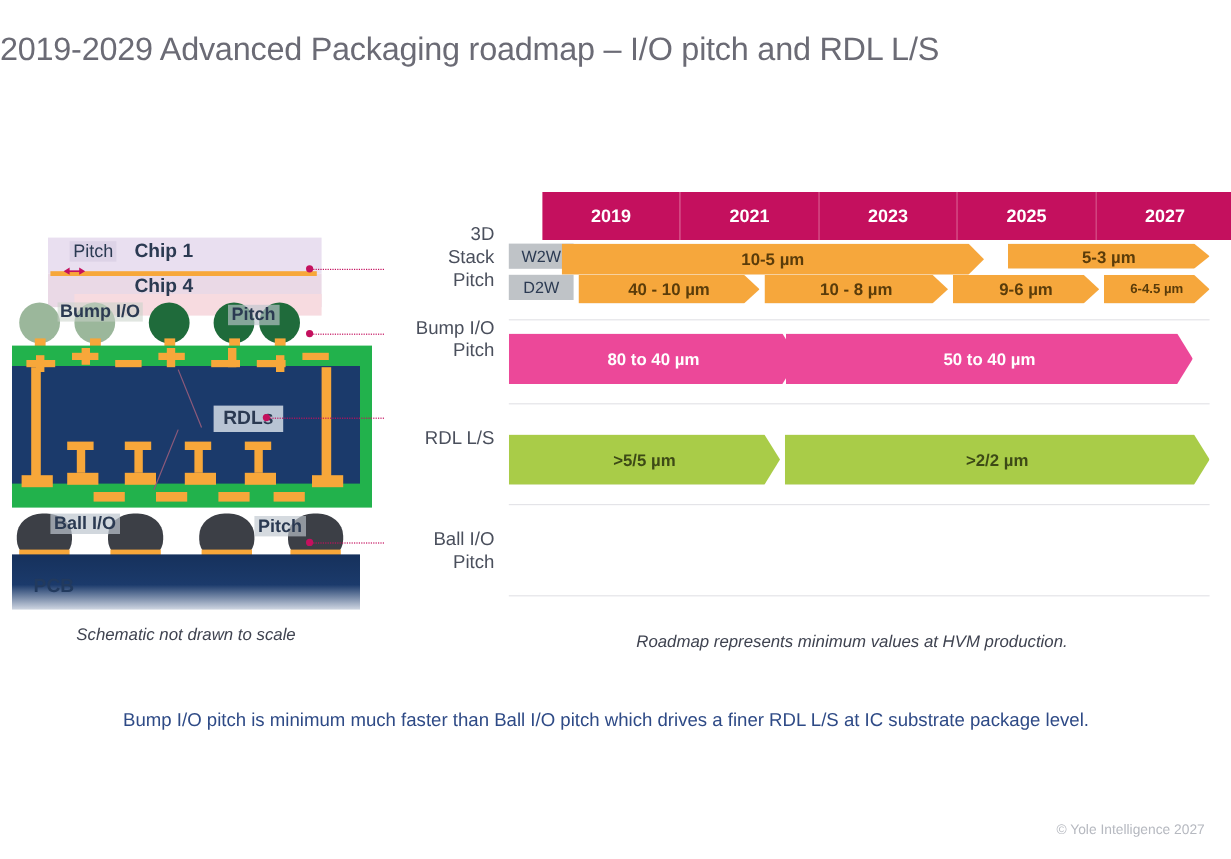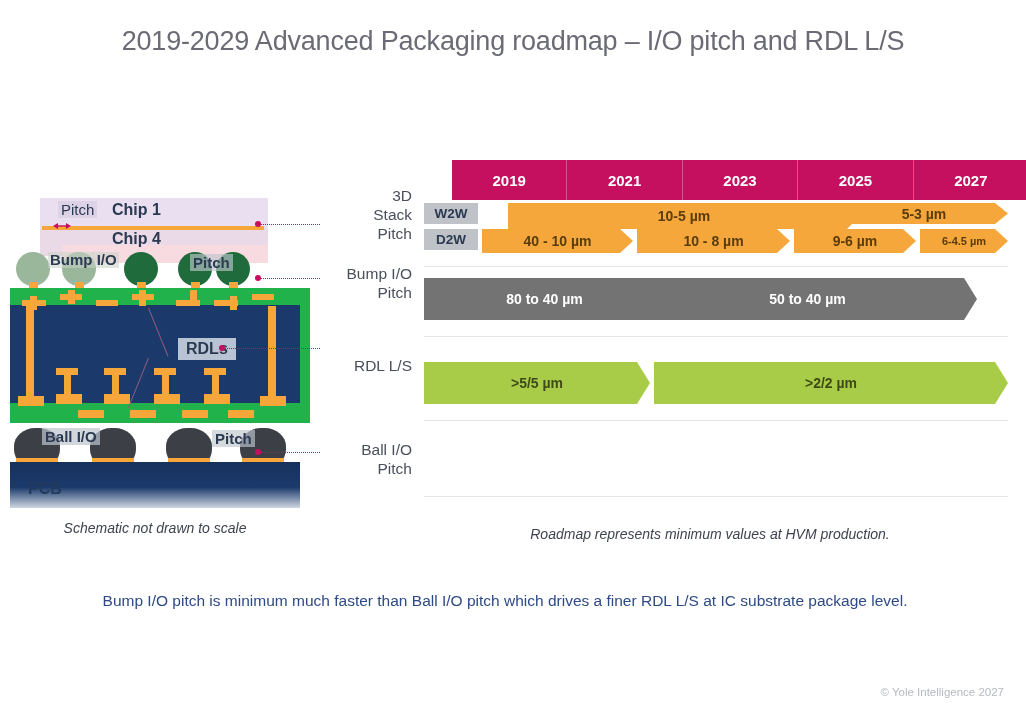--- a/index.html
+++ b/index.html
@@ -5,21 +5,21 @@
   html,body{margin:0;padding:0;}
   body{
     width:1026px;height:716px;background:#ffffff;
     font-family:"Liberation Sans",sans-serif;
     color:#4a4a55;overflow:hidden;position:relative;
   }
   .root{position:relative;width:1026px;height:716px;}
 
   
   .title{
-    position:absolute;left:0;top:26px;width:1026px;text-align:center;
+    position:absolute;left:0;top:26px;width:1026px;
     font-size:27px;color:#6b6b75;font-weight:400;letter-spacing:-0.2px;
   }
   .subtitle{
     position:absolute;left:0;top:70px;width:1026px;text-align:center;
     font-size:14.5px;color:#9a9aa4;font-style:italic;
   }
 
   
   .schematic{position:absolute;left:0px;top:190px;width:312px;height:320px;}
   .sch-layer{position:absolute;}
@@ -74,31 +74,31 @@
   .year{
     flex:1;background:#c4105e;color:#ffffff;font-size:15px;font-weight:600;
     display:flex;align-items:center;justify-content:center;
     border-right:1px solid #d8558c;box-sizing:border-box;
   }
   .year:last-child{border-right:none;}
 
   .rowsep{position:absolute;height:1px;background:#e4e4e8;left:424px;width:584px;}
 
   .tagbox{
-    position:absolute;background:#bfc3c7;color:#2b3a52;font-size:13.5px;font-weight:700;
+    position:absolute;background:#bfc3c7;color:#2b3a52;font-size:13.5px;font-weight:400;
     display:flex;align-items:center;justify-content:center;width:54px;height:21px;
   }
 
   .arrow{
     position:absolute;display:flex;align-items:center;justify-content:center;
     color:#ffffff;font-size:14px;font-weight:600;box-sizing:border-box;
     filter:drop-shadow(1px 1px 1px rgba(0,0,0,.18));
   }
   .arrow.orange{background:#f6a73c;color:#5a3c0a;}
-  .arrow.dgreen{background:#737373;}
+  .arrow.dgreen{background:#ec4899;}
   .arrow.lgreen{background:#a9cc48;color:#3d4a16;}
   .arrow.grey{background:#65686d;}
   .a-clip{
     clip-path:polygon(0 0, calc(100% - 13px) 0, 100% 50%, calc(100% - 13px) 100%, 0 100%);
   }
 
   .roadmap-note{
     position:absolute;left:400px;top:524px;width:620px;text-align:center;
     font-size:14px;font-style:italic;color:#3f4350;line-height:20px;
   }
@@ -243,33 +243,33 @@
 
   <div class="years">
     <div class="year">2019</div>
     <div class="year">2021</div>
     <div class="year">2023</div>
     <div class="year">2025</div>
     <div class="year">2027</div>
   </div>
 
   <div class="tagbox" style="left:424px;top:203px;">W2W</div>
-  <div class="arrow orange a-clip" style="left:508px;top:203px;width:352px;height:26px;">10-5 µm</div>
+  <div class="arrow orange a-clip" style="left:468px;top:203px;width:352px;height:26px;">10-5 µm</div>
   <div class="arrow orange a-clip" style="left:840px;top:203px;width:168px;height:21px;">5-3 µm</div>
 
   <div class="tagbox" style="left:424px;top:229px;">D2W</div>
   <div class="arrow orange a-clip" style="left:482px;top:229px;width:151px;height:24px;">40 - 10 µm</div>
   <div class="arrow orange a-clip" style="left:637px;top:229px;width:153px;height:24px;">10 - 8 µm</div>
   <div class="arrow orange a-clip" style="left:794px;top:229px;width:122px;height:24px;">9-6 µm</div>
   <div class="arrow orange a-clip" style="left:920px;top:229px;width:88px;height:24px;font-size:11px;">6-4.5 µm</div>
 
   <div class="rowsep" style="top:266px;"></div>
 
   <div class="arrow dgreen a-clip" style="left:424px;top:278px;width:241px;height:42px;">80 to 40 µm</div>
-  <div class="arrow dgreen a-clip" style="left:638px;top:278px;width:339px;height:42px;">50 to 40 µm</div>
+  <div class="arrow dgreen a-clip" style="left:655px;top:278px;width:339px;height:42px;">50 to 40 µm</div>
 
   <div class="rowsep" style="top:336px;"></div>
 
   <div class="arrow lgreen a-clip" style="left:424px;top:362px;width:226px;height:42px;">&gt;5/5 µm</div>
   <div class="arrow lgreen a-clip" style="left:654px;top:362px;width:354px;height:42px;">&gt;2/2 µm</div>
 
   <div class="rowsep" style="top:420px;"></div>
 
 
   <div class="rowsep" style="top:496px;"></div>

